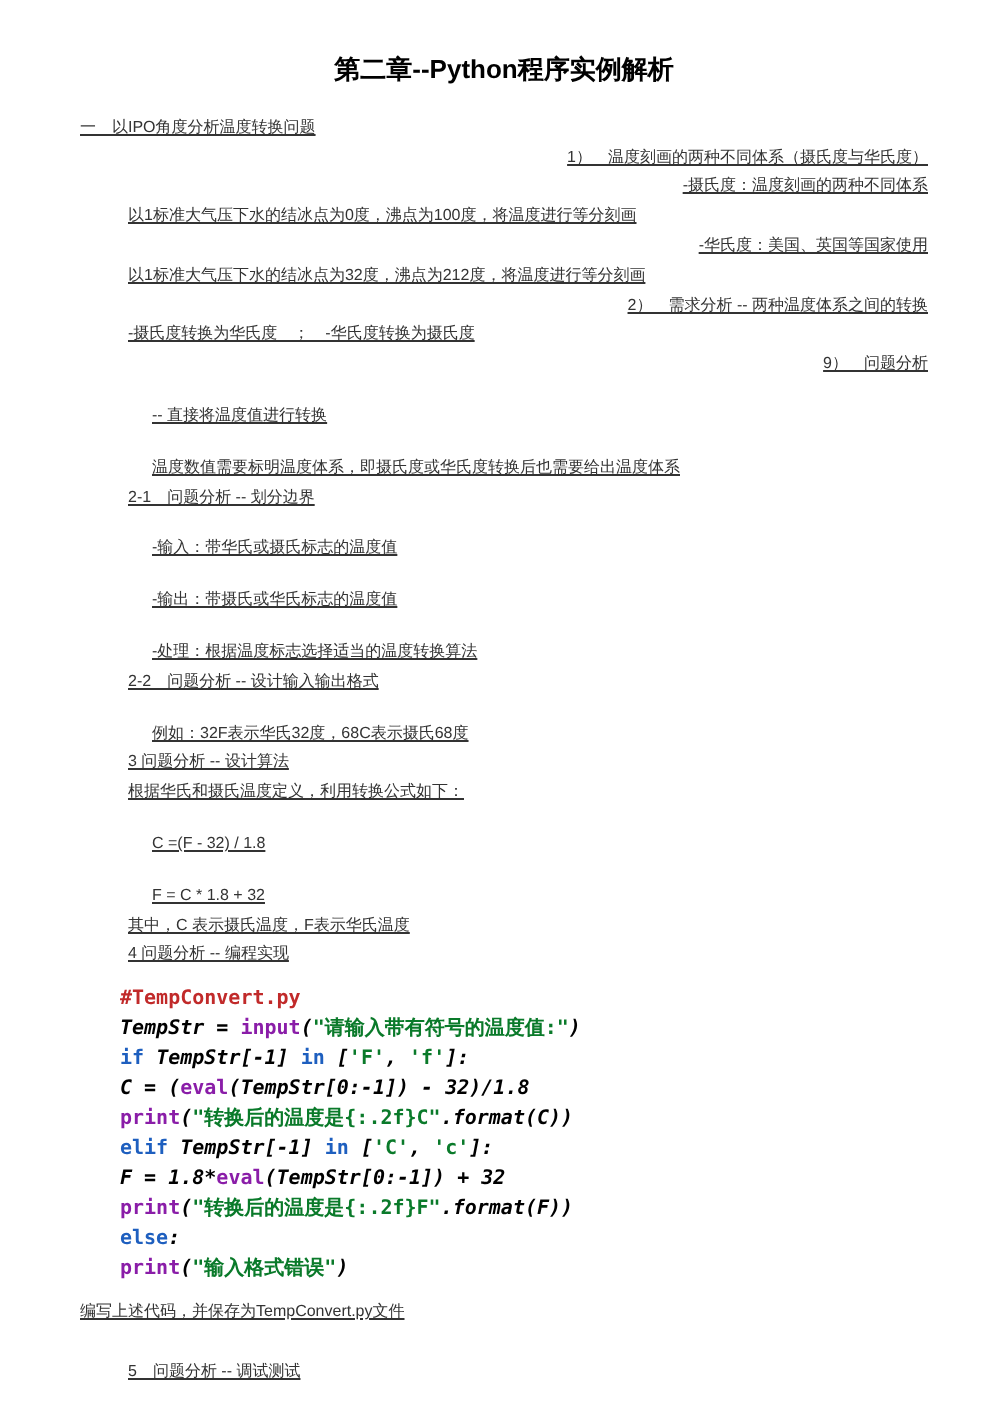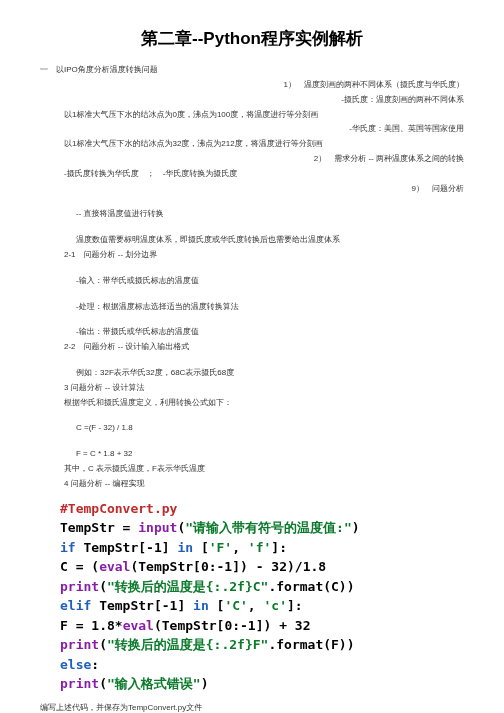--- a/index.html
+++ b/index.html
@@ -8,40 +8,40 @@
     font-family: "Microsoft YaHei", Arial, sans-serif;
     background: #fff;
     color: #333;
     width: 504px;
     box-sizing: border-box;
     font-size: 8px;
     line-height: 1.6;
   }
   h1 {
     text-align: center;
-    font-size: 17px;
+    font-size: 13px;
     font-weight: bold;
     margin: 5px 0 12px 0;
     color: #000;
   }
-  .section { margin: 2px 0; }
+  .section { margin: 2px 0; text-decoration: underline; }
   .lvl0 { padding-left: 0px; }
   .lvl1 { padding-left: 12px; text-align: right; }
   .lvl2 { padding-left: 24px; }
   .lvl3 { padding-left: 36px; margin-top: 13px; }
   .code-block {
     font-family: Consolas, Monaco, monospace;
-    font-size: 13px;
+    font-size: 10px;
     line-height: 1.5;
     margin: 8px 0 8px 20px;
     font-weight: bold;
   }
   .c-keyword { color: #0a7a2a; font-weight: bold; }
   .c-func    { color: #8a1da8; }
-  .c-text    { color: #000; }
+  .c-text    { color: #000; font-style: italic; }
   .c-cn      { color: #0a7a2a; }
   .c-red     { color: #c12a2a; }
   .c-blue    { color: #1e5fbf; }
   .row { display:block; }
 </style>
 </head>
 <body>
 
 
 
@@ -54,22 +54,22 @@
     <div class="section lvl2">以1标准大气压下水的结冰点为0度，沸点为100度，将温度进行等分刻画</div>
     <div class="section lvl1">-华氏度：美国、英国等国家使用</div>
     <div class="section lvl2">以1标准大气压下水的结冰点为32度，沸点为212度，将温度进行等分刻画</div>
     <div class="section lvl1">2）　需求分析 -- 两种温度体系之间的转换</div>
     <div class="section lvl2">-摄氏度转换为华氏度　；　-华氏度转换为摄氏度</div>
     <div class="section lvl1">9）　问题分析</div>
     <div class="section lvl3">--  直接将温度值进行转换</div>
     <div class="section lvl3">温度数值需要标明温度体系，即摄氏度或华氏度转换后也需要给出温度体系</div>
     <div class="section lvl2">2-1　问题分析 -- 划分边界</div>
     <div class="section lvl3">-输入：带华氏或摄氏标志的温度值</div>
+    <div class="section lvl3">-输出：带摄氏或华氏标志的温度值</div>
     <div class="section lvl3">-处理：根据温度标志选择适当的温度转换算法</div>
-    <div class="section lvl3">-输出：带摄氏或华氏标志的温度值</div>
     <div class="section lvl2">2-2　问题分析 -- 设计输入输出格式</div>
     <div class="section lvl3">例如：32F表示华氏32度，68C表示摄氏68度</div>
     <div class="section lvl2">3 问题分析 -- 设计算法</div>
     <div class="section lvl2">根据华氏和摄氏温度定义，利用转换公式如下：</div>
     <div class="section lvl3">C =(F - 32) / 1.8</div>
     <div class="section lvl3">F = C * 1.8 + 32</div>
     <div class="section lvl2">其中，C 表示摄氏温度，F表示华氏温度</div>
     <div class="section lvl2">4 问题分析 -- 编程实现</div>
   </div>
 

